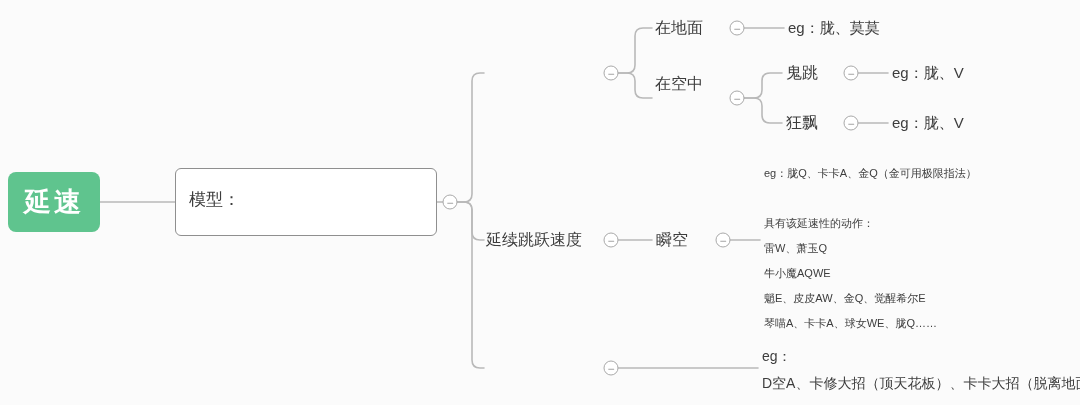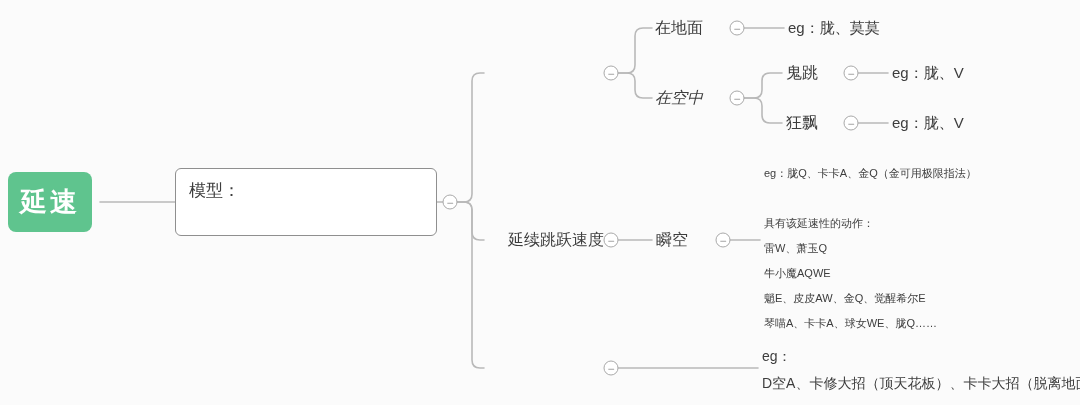--- a/index.html
+++ b/index.html
@@ -9,29 +9,29 @@
     position:relative; width:1080px; height:405px; overflow:hidden;
     background:var(--canvas-bg,#fbfbfb);
     font-family:"Liberation Sans","DejaVu Sans",sans-serif;
     color:var(--text,#3d3d3d);
   }
   .edges { position:absolute; left:0; top:0; width:1080px; height:405px; }
   .edge { fill:none; stroke:var(--connector,#b9b9b9); stroke-width:1.6; stroke-linecap:round; }
   .topic { position:absolute; transform:translateY(-50%); white-space:nowrap; font-size:16px; line-height:22px; }
   .leaf { font-size:15px; }
   .root-topic {
-    position:absolute; left:8px; top:172px; width:84px; height:60px;
+    position:absolute; left:8px; top:172px; width:92px; height:60px;
     background:var(--root-bg,#5fc48e); border-radius:8px;
     display:flex; align-items:center; justify-content:center;
     color:#ffffff; font-size:27px; font-weight:600; letter-spacing:3px;
   }
   .model-box {
     position:absolute; left:175px; top:168px; width:262px; height:68px;
     background:#ffffff; border:1.5px solid var(--box-border,#8f8f8f); border-radius:6px;
-    padding:9px 13px; font-size:17px; line-height:26px;
+    padding:18px 13px; font-size:17px; line-height:26px;
   }
   .block { position:absolute; white-space:nowrap; }
   .block1 .block-line { height:25px; line-height:25px; font-size:11px; }
   .block2 .block-line { height:27px; line-height:27px; font-size:14px; }
   .collapse-btn {
     position:absolute; width:15px; height:15px; transform:translate(-50%,-50%);
     border-radius:50%; background:#ffffff; border:1px solid #a9a9a9;
     color:#9a9a9a; font-size:12px; line-height:12px;
     display:flex; align-items:center; justify-content:center; cursor:pointer;
     user-select:none;
@@ -61,27 +61,27 @@
   </svg>
 
   <div class="root-topic">延速</div>
 
   <div class="model-box">
     <div>模型：</div>
   </div>
 
   <div class="topic" style="left:655px; top:28px;">在地面</div>
   <div class="topic leaf" style="left:788px; top:28px;">eg：胧、莫莫</div>
-  <div class="topic" style="left:655px; top:98px;font-style:italic;">在空中</div>
+  <div class="topic" style="left:655px; top:84px;">在空中</div>
   <div class="topic" style="left:786px; top:73px;">鬼跳</div>
   <div class="topic leaf" style="left:892px; top:73px;">eg：胧、V</div>
   <div class="topic" style="left:786px; top:123px;">狂飘</div>
   <div class="topic leaf" style="left:892px; top:123px;">eg：胧、V</div>
 
-  <div class="topic" style="left:508px; top:240px;">延续跳跃速度</div>
+  <div class="topic" style="left:486px; top:240px;">延续跳跃速度</div>
   <div class="topic" style="left:656px; top:240px;">瞬空</div>
   <div class="block block1" style="left:764px; top:161px;">
     <div class="block-line">eg：胧Q、卡卡A、金Q（金可用极限指法）</div>
     <div class="block-line"></div>
     <div class="block-line">具有该延速性的动作：</div>
     <div class="block-line">雷W、萧玉Q</div>
     <div class="block-line">牛小魔AQWE</div>
     <div class="block-line">魈E、皮皮AW、金Q、觉醒希尔E</div>
     <div class="block-line">琴喵A、卡卡A、球女WE、胧Q……</div>
   </div>

